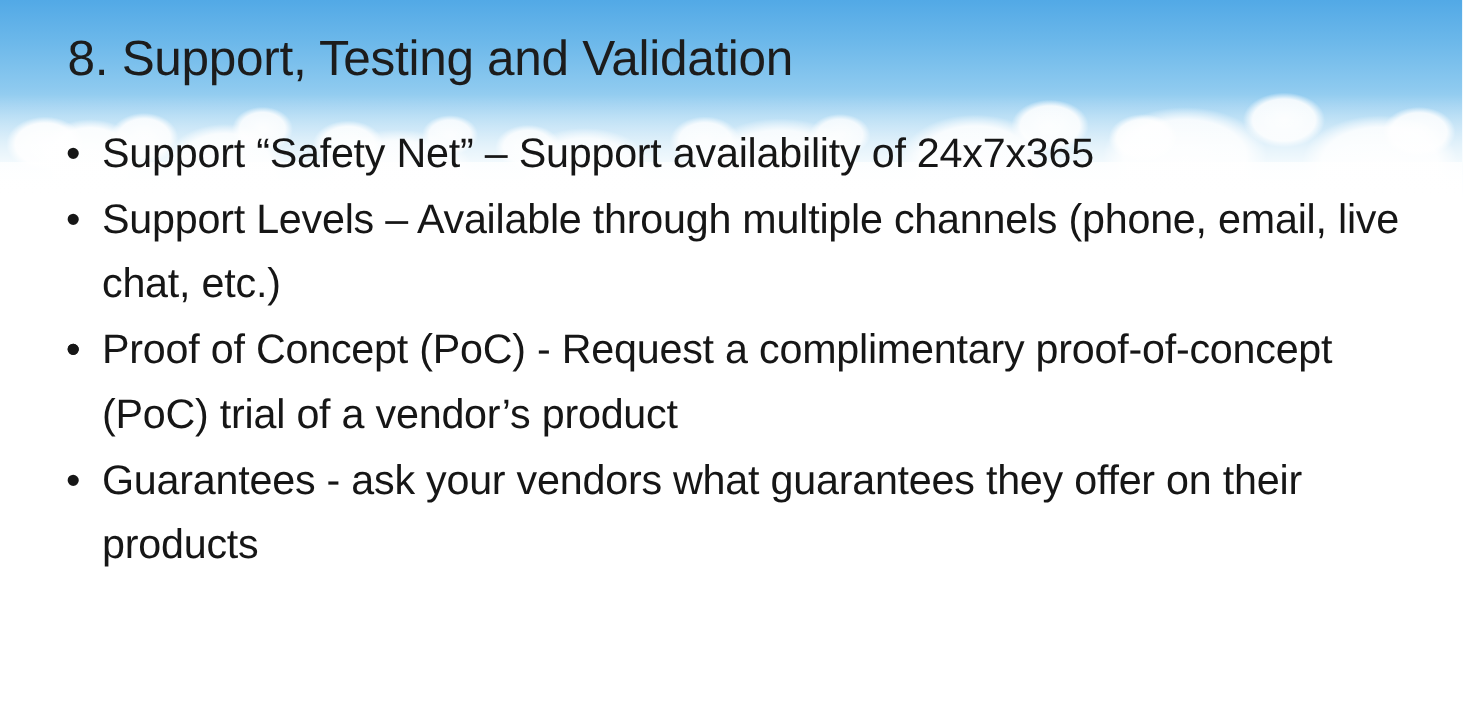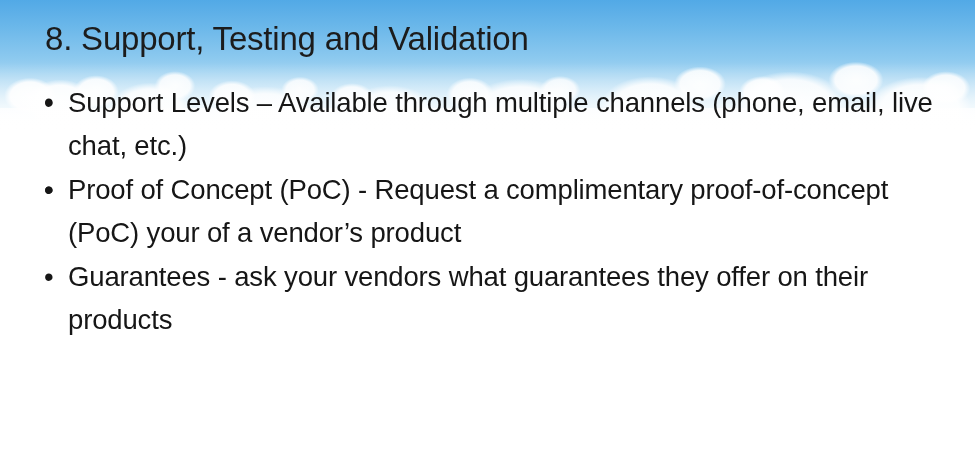--- a/index.html
+++ b/index.html
@@ -158,34 +158,35 @@
   </div>
 
   <div id="content">
 
     <div id="slide-title">8. Support, Testing and Validation</div>
 
     <ul id="bullet-list">
 
       <li class="bullet-item">
         <span class="bullet-dot">•</span>
+        <span class="bullet-text">Support “Safety Net” – Support availability of 24x7x365</span>
       </li>
 
       <li class="bullet-item">
         <span class="bullet-dot">•</span>
         <span class="bullet-text">Support Levels – Available through multiple channels (phone, email, live chat, etc.)</span>
       </li>
 
       <li class="bullet-item">
         <span class="bullet-dot">•</span>
       </li>
 
       <li class="bullet-item">
         <span class="bullet-dot">•</span>
-        <span class="bullet-text">Proof of Concept (PoC) - Request a complimentary proof-of-concept (PoC) your of a vendor’s product</span>
+        <span class="bullet-text">Proof of Concept (PoC) - Request a complimentary proof-of-concept (PoC) trial of a vendor’s product</span>
       </li>
 
       <li class="bullet-item">
         <span class="bullet-dot">•</span>
         <span class="bullet-text">Guarantees - ask your vendors what guarantees they offer on their products</span>
       </li>
 
     </ul>
 
   </div>

